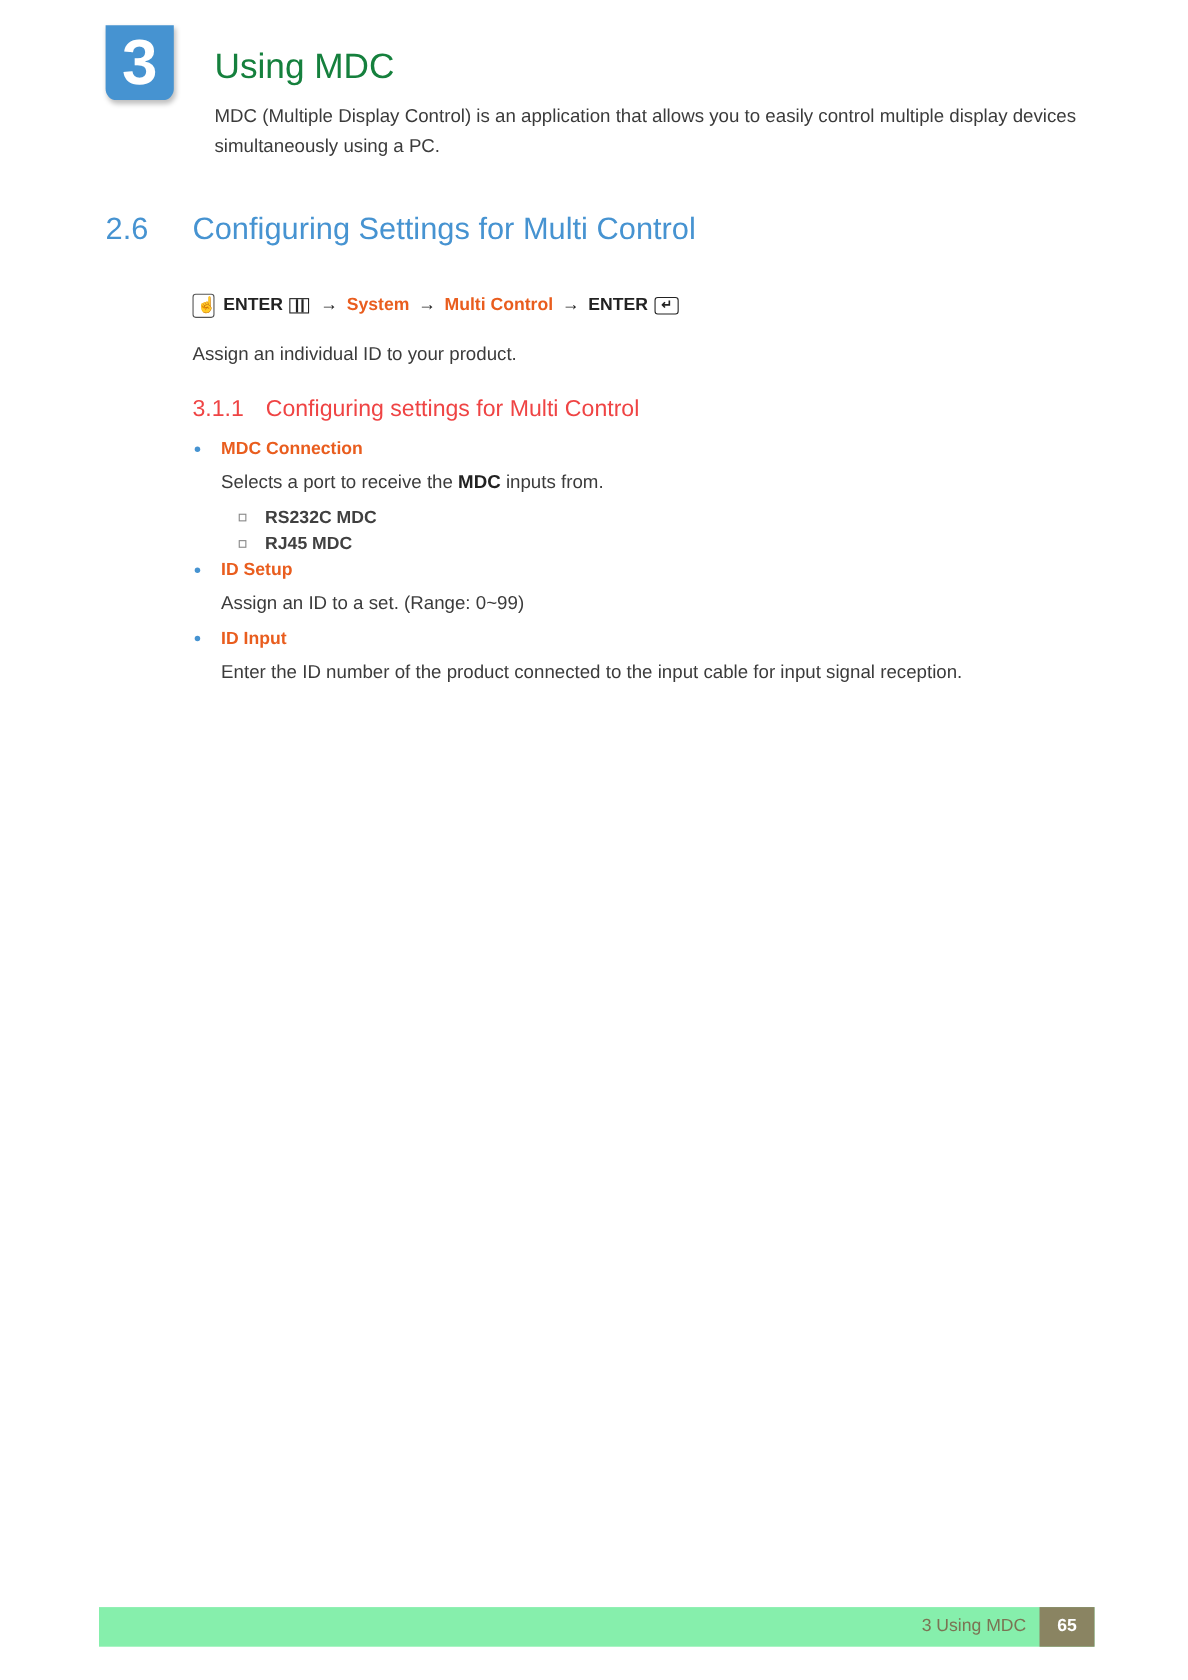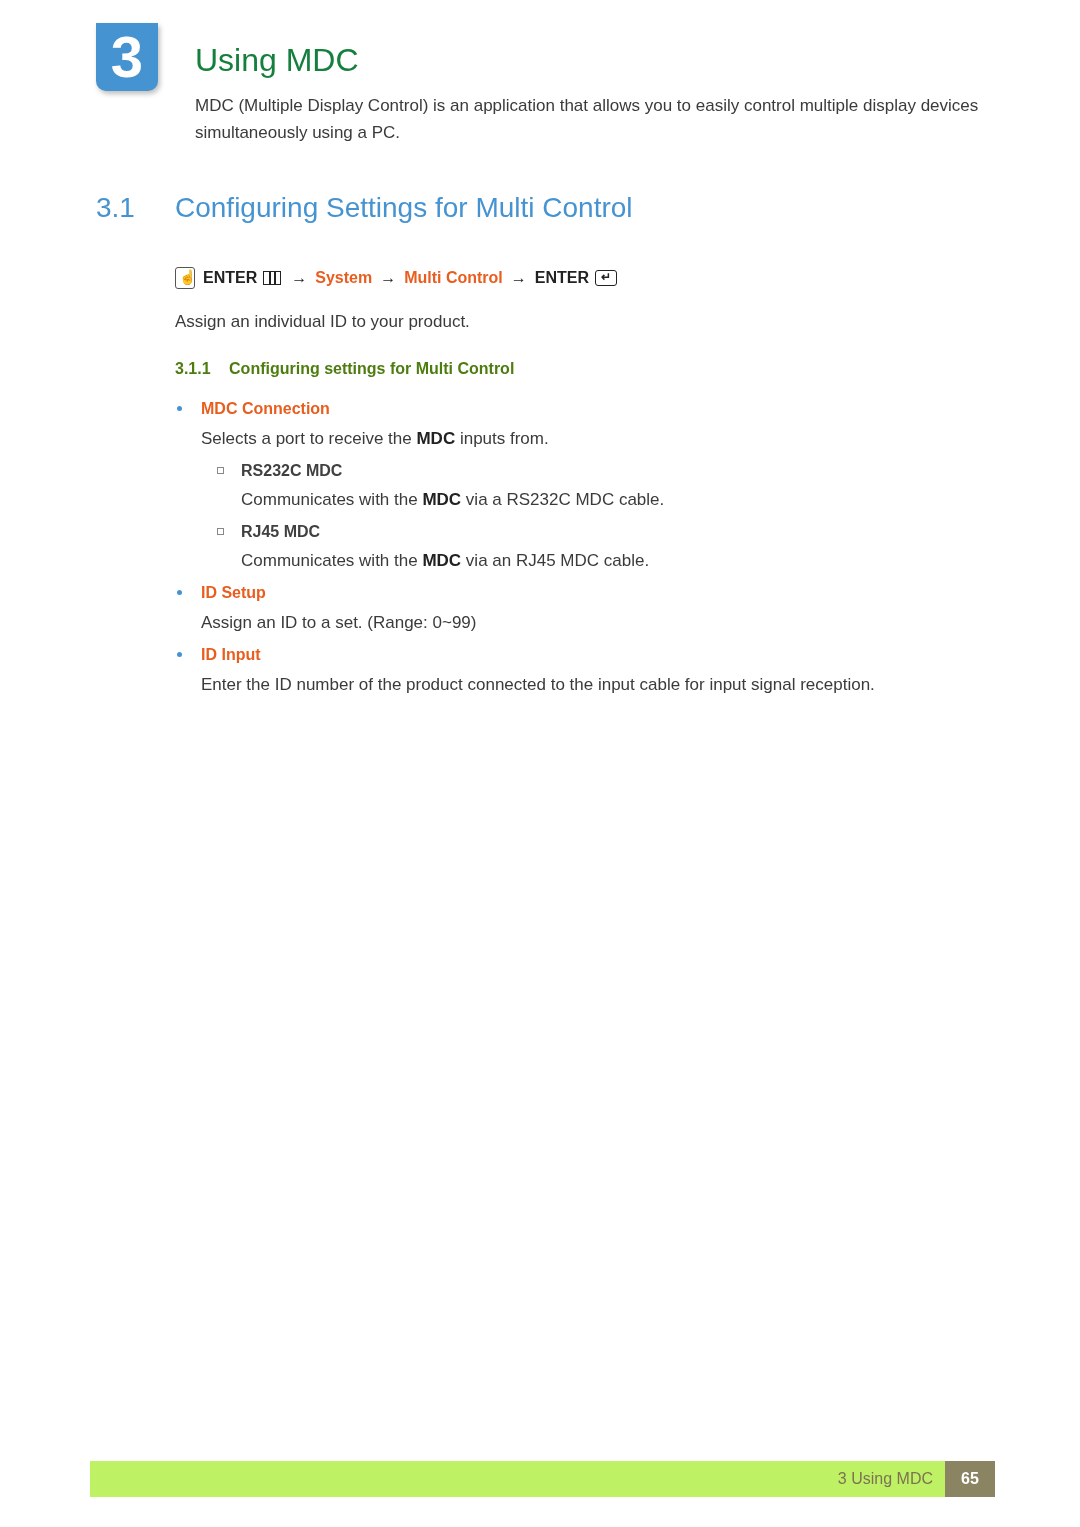--- a/index.html
+++ b/index.html
@@ -135,23 +135,22 @@
     position: absolute;
     left: 175px;
     font-size: 17px;
     color: #3b3b3b;
   }
   .assign-text { top: 312px; }
   .subsection {
     position: absolute;
     top: 360px;
     left: 175px;
-    font-size: 16px;
-    color: #4d7c0f;
-    font-weight: bold;
+    font-size: 21px;
+    color: #ef4444;
   }
   .subsection-num { margin-right: 14px; }
   .bullet-list {
     position: absolute;
     top: 400px;
     left: 175px;
     right: 100px;
   }
   .bullet-item { margin-bottom: 6px; position: relative; padding-left: 26px; }
   .bullet-dot {
@@ -193,21 +192,21 @@
     display: block;
     margin-bottom: 6px;
   }
   .arrow-tri { font-size: 13px; vertical-align: 1px; }
   .footer-bar {
     position: absolute;
     bottom: 30px;
     left: 90px;
     right: 85px;
     height: 36px;
-    background: #bef264;
+    background: #86efac;
     display: flex;
     align-items: center;
     justify-content: flex-end;
   }
   .footer-label {
     color: #7b7353;
     font-size: 16px;
     margin-right: 12px;
   }
   .footer-pagenum {
@@ -224,21 +223,21 @@
 </style>
 </head>
 <body>
 
 <div class="chapter-badge">
   <span class="chapter-num">3</span>
 </div>
 <div class="chapter-title">Using MDC</div>
 <div class="intro-text">MDC (Multiple Display Control) is an application that allows you to easily control multiple display devices simultaneously using a PC.</div>
 
-<div class="section-num">3.1</div>
+<div class="section-num">2.6</div>
 <div class="section-title">Configuring Settings for Multi Control</div>
 
 <div class="nav-path">
   <span class="icon-finger"></span>
   <span class="nav-black">ENTER</span>
   <span class="icon-menu"></span>
   <span class="nav-arrow">→</span>
   <span class="nav-orange">System</span>
   <span class="nav-arrow">→</span>
   <span class="nav-orange">Multi Control</span>
@@ -259,31 +258,25 @@
   <div class="bullet-item">
     <span class="bullet-dot"></span>
     <span class="bullet-title">MDC Connection</span>
     <div class="bullet-body">
       <span>Selects a port to receive the </span><span class="bold-inline">MDC</span><span> inputs from.</span>
     </div>
 
     <div class="sub-bullet">
       <span class="sub-square"></span>
       <span class="sub-title">RS232C MDC</span>
-      <div class="bullet-body">
-        <span>Communicates with the </span><span class="bold-inline">MDC</span><span> via a RS232C MDC cable.</span>
-      </div>
     </div>
 
     <div class="sub-bullet">
       <span class="sub-square"></span>
       <span class="sub-title">RJ45 MDC</span>
-      <div class="bullet-body">
-        <span>Communicates with the </span><span class="bold-inline">MDC</span><span> via an RJ45 MDC cable.</span>
-      </div>
     </div>
   </div>
 
   <div class="bullet-item">
     <span class="bullet-dot"></span>
     <span class="bullet-title">ID Setup</span>
     <div class="bullet-body">Assign an ID to a set. (Range: 0~99)</div>
   </div>
 
   <div class="bullet-item">

